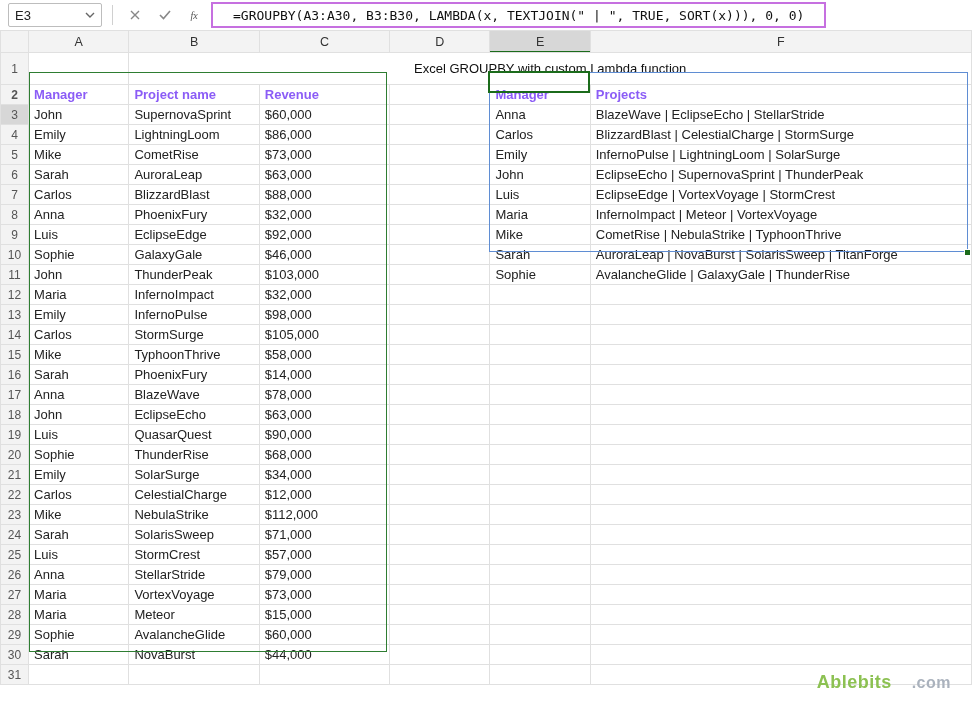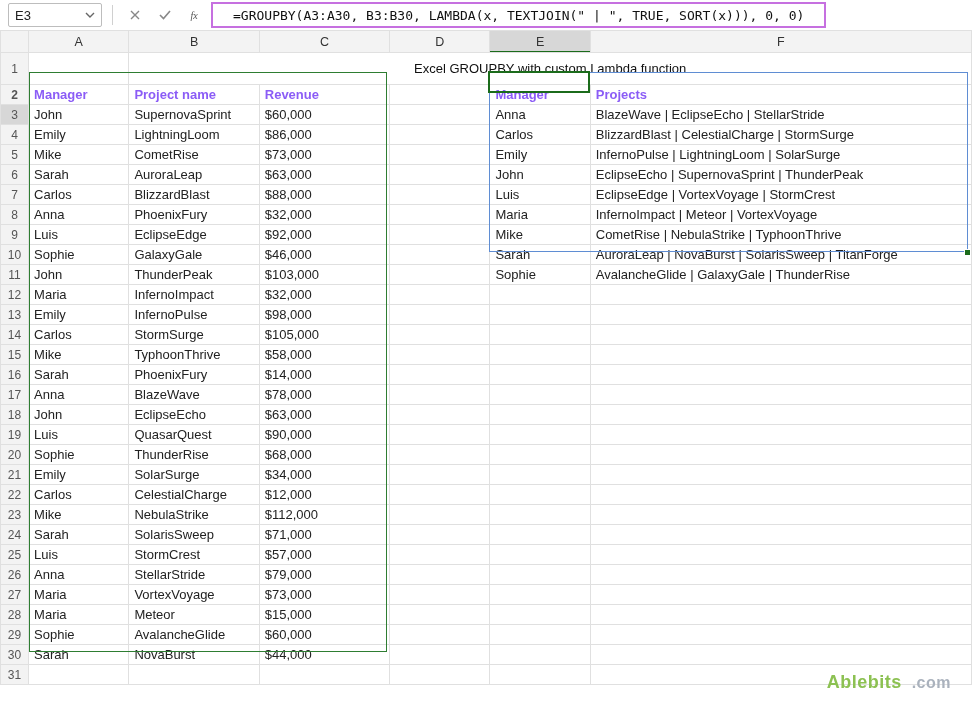--- a/index.html
+++ b/index.html
@@ -29,21 +29,21 @@
 
     .range-outline { position:absolute; border:1px solid #2e7d32; pointer-events:none; }
     .spill-outline { position:absolute; border:1px solid #5f8dd3; pointer-events:none; }
     .active-outline { position:absolute; border:2px solid #1b6b1b; pointer-events:none; }
     .fill-handle { position:absolute; width:7px; height:7px; background:#1b6b1b; border:1px solid #fff; }
 
     th.colhdr.sel { background:#d7d7d7; }
     td.rowhdr.sel { background:#d7d7d7; }
     th.colhdr.sel::after { content:""; position:absolute; left:0; right:0; bottom:-1px; height:2px; background:#1b6b1b; }
 
-    .watermark { position:absolute; right:24px; bottom:12px; font-size:18px; font-weight:600; letter-spacing:.5px; color:#7fb642; display:flex; align-items:center; gap:10px; }
+    .watermark { position:absolute; right:24px; bottom:12px; font-size:18px; font-weight:600; letter-spacing:.5px; color:#7fb642; display:flex; align-items:center; gap:20px; }
     .watermark .w1 { color:#8cc152; } .watermark .w2 { color:#aab2bd; font-size:16px; }
   </style>
 </head>
 <body>
 
 <div class="formula-row">
   <div class="name-box">
     <span>E3</span>
     <span class="name-box-chev">
       <svg viewBox="0 0 10 10">

